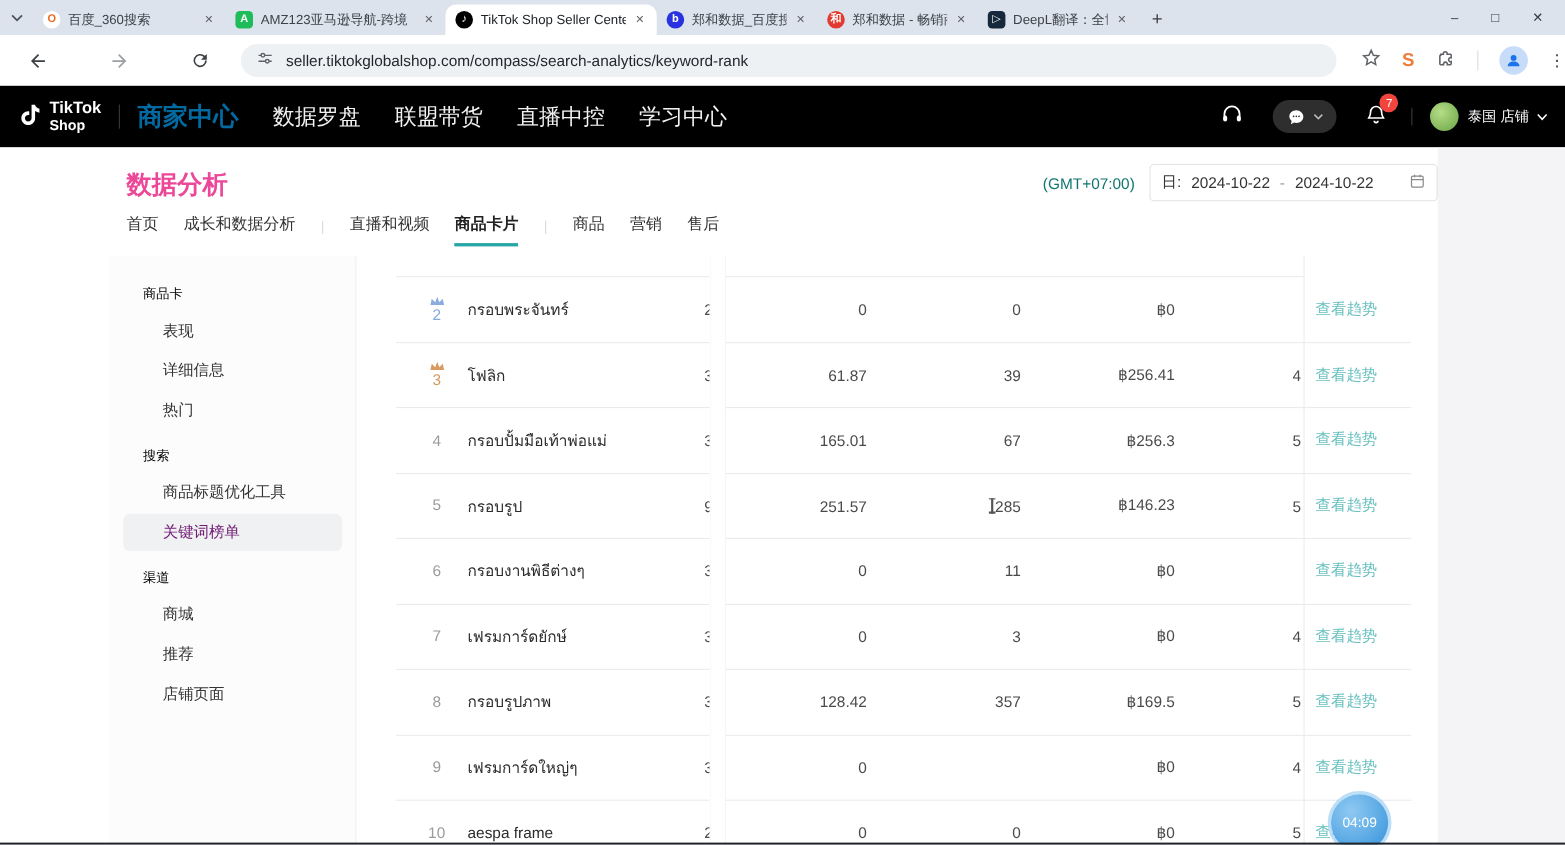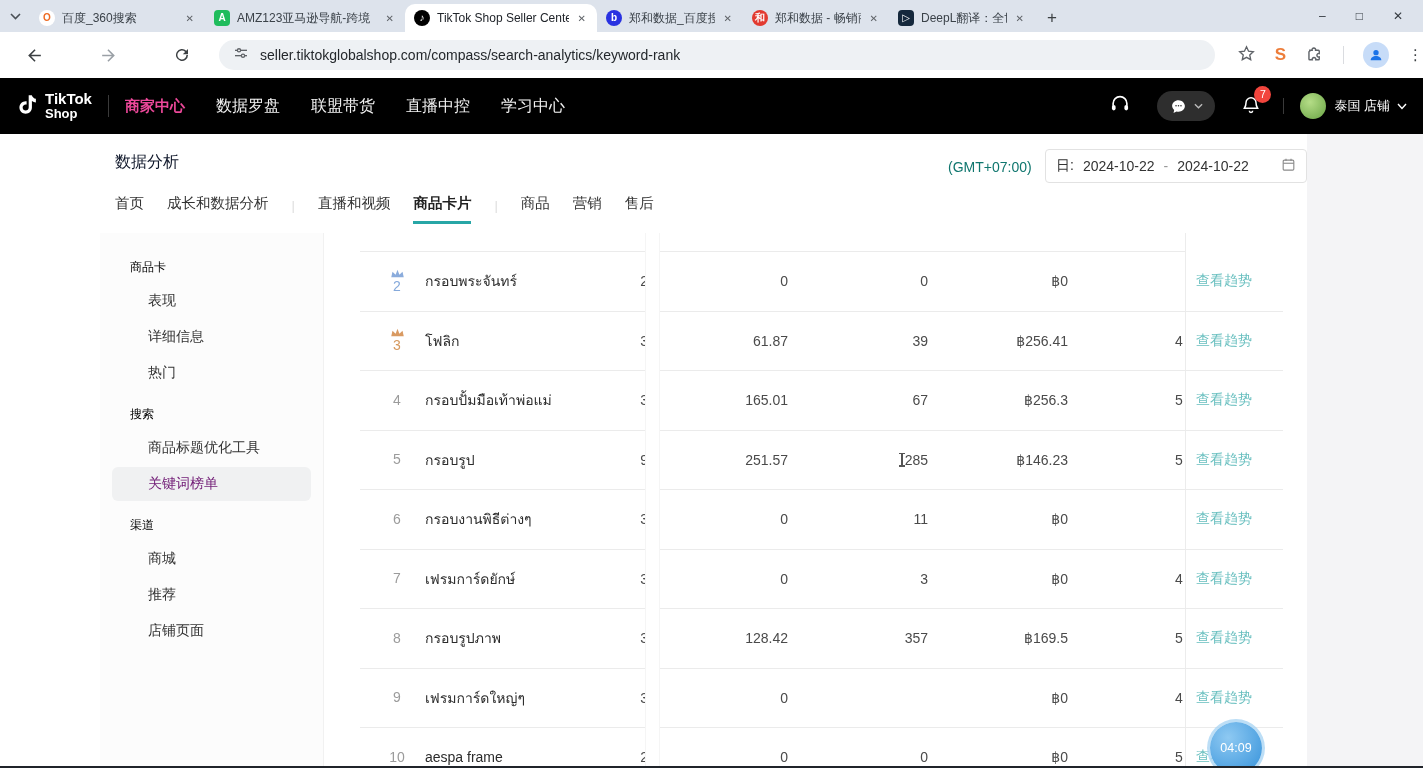--- a/index.html
+++ b/index.html
@@ -42,39 +42,39 @@
     display:flex; align-items:center; justify-content:center; }
   .dots { font-size:15px; color:#3c4043; letter-spacing:0; }
 
   
   .tiknav { position:absolute; top:78px; left:0; right:0; height:56px; background:#000;
     display:flex; align-items:center; }
   .tt-logo { display:flex; align-items:center; gap:6px; margin-left:14px; }
   .tt-text { color:#fff; font-weight:700; line-height:1.05; }
   .tt-l1 { font-size:15px; } .tt-l2 { font-size:13px; }
   .nav-div { width:1px; height:22px; background:#3a3a3a; margin:0 16px; }
-  .nav-item { color:#f2f2f2; font-size:16px; margin-right:31px; cursor:pointer; white-space:nowrap; }
-  .nav-item.active { font-weight:700; font-size:15px; color:#ec4899; }
+  .nav-item { color:#f2f2f2; font-size:20px; margin-right:31px; cursor:pointer; white-space:nowrap; }
+  .nav-item.active { font-weight:700; font-size:23px; color:#0369a1; }
   .tn-right { margin-left:auto; display:flex; align-items:center; margin-right:16px; }
   .headset { margin-right:26px; }
   .msg-pill { width:58px; height:30px; background:#2e2e2e; border-radius:15px; display:flex;
     align-items:center; justify-content:center; gap:7px; margin-right:26px; cursor:pointer; }
   .bell-wrap { position:relative; margin-right:22px; cursor:pointer; }
   .badge { position:absolute; top:-8px; right:-10px; min-width:17px; height:17px; padding:0 4px;
     background:#f2453d; border-radius:9px; color:#fff; font-size:10.5px; display:flex;
     align-items:center; justify-content:center; }
   .tn-div { width:1px; height:16px; background:#3a3a3a; margin-right:16px; }
   .shop-avatar { width:26px; height:26px; border-radius:50%;
     background:radial-gradient(circle at 38% 35%, #b5dd87, #69a445); margin-right:8px; }
   .shop-label { color:#fff; font-size:13px; margin-right:7px; white-space:nowrap; }
 
   
   .content { position:absolute; top:134px; left:0; right:0; bottom:0; background:#fff; overflow:hidden; }
   .right-gray { position:absolute; left:1307px; top:0; right:0; bottom:0; background:#f4f4f6; }
-  .page-title { position:absolute; left:115px; top:18px; font-size:16px; font-weight:400; color:#0f172a; }
+  .page-title { position:absolute; left:115px; top:18px; font-size:23px; font-weight:700; color:#ec4899; }
   .tz { position:absolute; left:948px; top:25px; font-size:14px; color:#0f766e; }
   .date-box { position:absolute; left:1045px; top:15px; width:262px; height:34px;
     border:1px solid #e2e2e2; border-radius:4px; background:#fff; display:flex; align-items:center;
     padding:0 10px; gap:9px; font-size:14px; color:#333; cursor:pointer; }
   .date-box .cal { margin-left:auto; }
   .date-sep { color:#999; }
 
   .page-tabs { position:absolute; left:115px; top:60px; display:flex; align-items:flex-end; gap:23px; }
   .ptab { font-size:14.5px; color:#333; padding-bottom:11px; cursor:pointer; white-space:nowrap; }
   .ptab.active { font-weight:600; color:#222; padding-bottom:8px; border-bottom:3px solid #27a6a6; }

